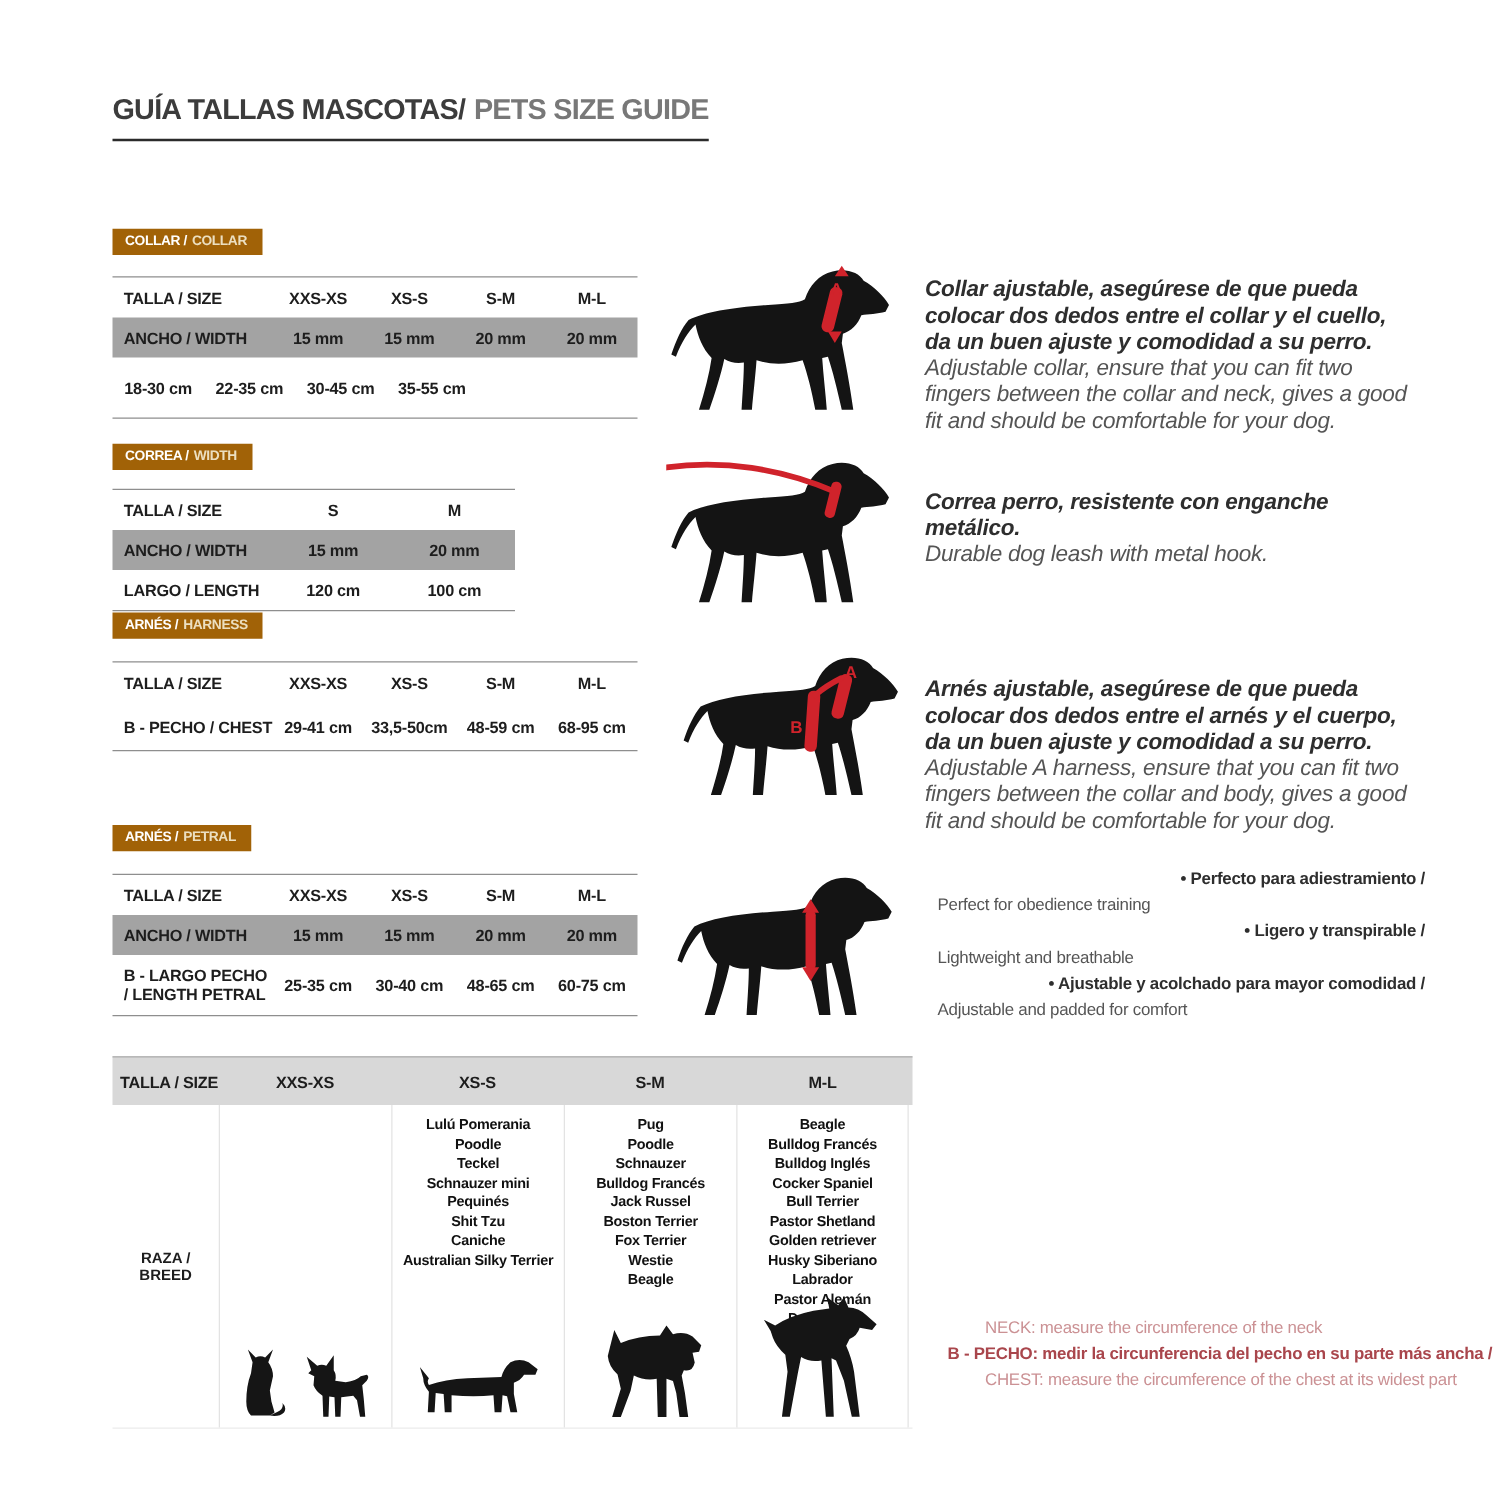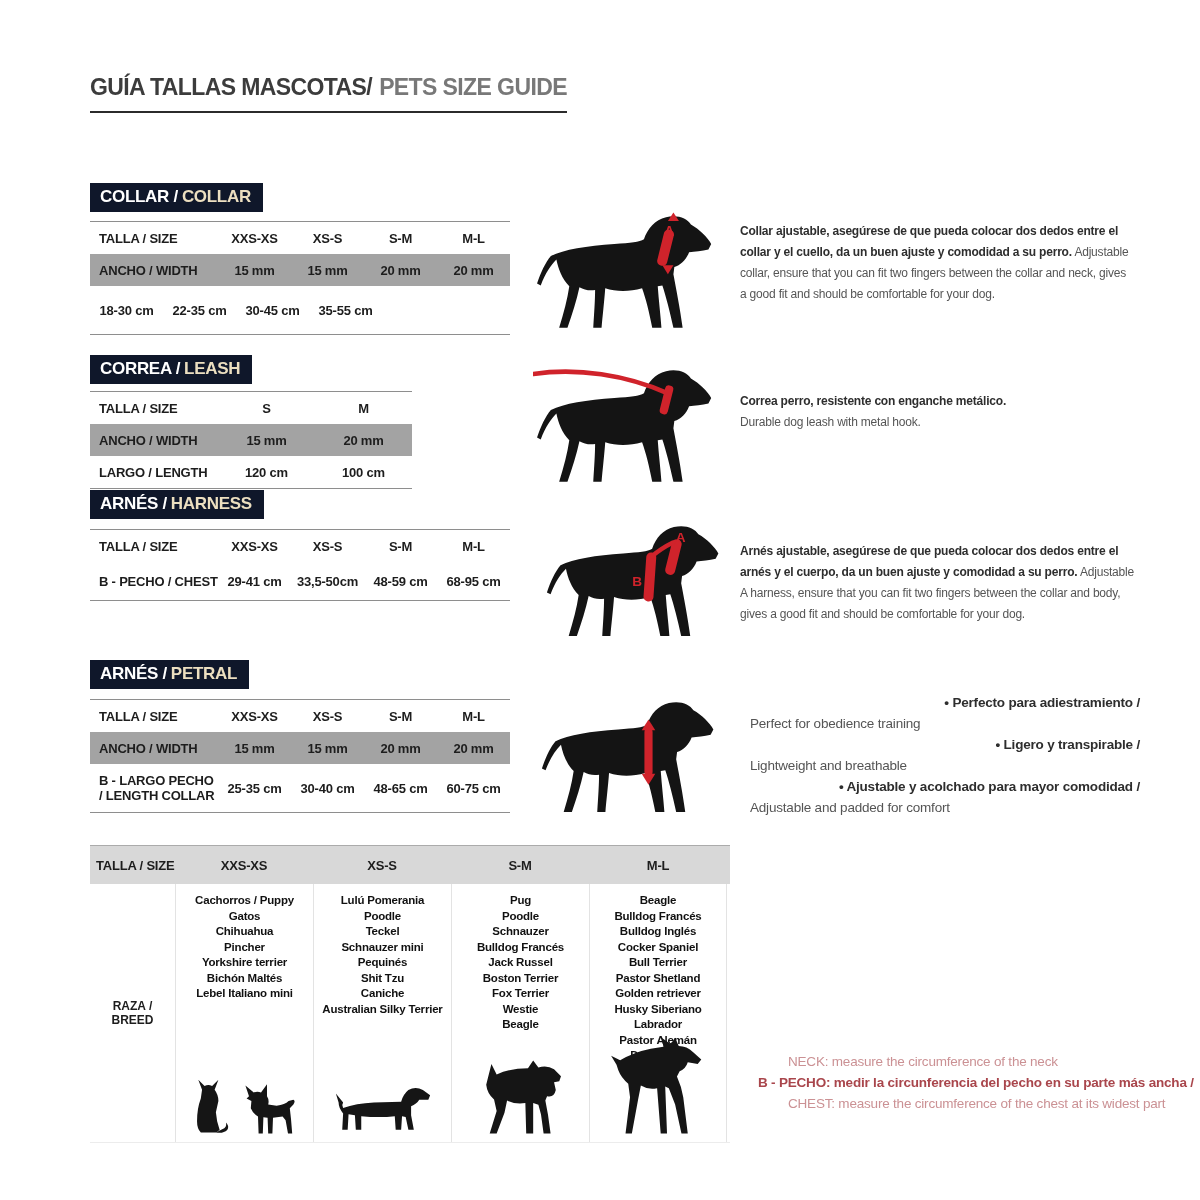--- a/index.html
+++ b/index.html
@@ -10,37 +10,37 @@
   
   .title{left:90px;top:74px;font-size:23px;font-weight:bold;letter-spacing:-0.6px;
          border-bottom:2px solid #2b2b2b;padding-bottom:10px;}
   .title .es{color:#3c3c3c;}
   .title .en{color:#787878;margin-left:7px;}
   .subtitle{left:90px;top:136px;font-size:17px;font-weight:bold;letter-spacing:-0.4px;}
   .subtitle .es{color:#bf9a55;}
   .subtitle .en{color:#d9c79d;margin-left:6px;}
 
   
-  .badge{background:#0f172a;color:#fff;font-weight:bold;font-size:17px;letter-spacing:-0.3px;
+  .badge{background:#a16207;color:#fff;font-weight:bold;font-size:11px;letter-spacing:-0.3px;
          padding:4px 12px 5px 10px;display:inline-block;}
   .badge .en{color:#ecdfc0;margin-left:4px;}
 
   
   .mtable{left:90px;width:420px;border-top:1px solid #8e8e8e;border-bottom:1px solid #8e8e8e;}
   .mtable.small{width:322px;}
   .trow{display:flex;align-items:center;min-height:32px;}
   .trow.gray{background:#a3a3a3;}
   .trow.tall{min-height:48px;}
   .tcell{font-weight:bold;font-size:13px;letter-spacing:-0.2px;color:#1d1d1d;text-align:center;}
   .tcell.lbl{width:128px;text-align:left;padding-left:9px;box-sizing:border-box;line-height:15px;}
   .mtable .v{width:73px;}
   .mtable.small .v{width:97px;}
 
   
-  .desc{left:740px;width:394px;font-size:12px;line-height:21px;letter-spacing:-0.2px;}
+  .desc{left:740px;width:394px;font-size:18px;line-height:21px;letter-spacing:-0.2px;font-style:italic;}
   .desc .b{font-weight:bold;color:#2e2e2e;}
   .desc .n{color:#555;}
   .bullets{left:740px;width:400px;font-size:13.5px;line-height:21px;letter-spacing:-0.2px;}
   .bullet .es{font-weight:bold;color:#2e2e2e;text-align:right;}
   .bullet .es::before{content:"• ";}
   .bullet .en{color:#555;margin-left:10px;}
 
   
   .breeds{left:90px;top:845px;width:640px;}
   .bhead{display:flex;background:#d8d8d8;border-top:1px solid #ababab;height:38px;align-items:center;}
@@ -120,21 +120,21 @@
       <text class="figtext" x="142" y="30" fill="#d0232b">A</text>
       <polygon points="146,72 140,62 152,62" fill="#d0232b"></polygon>
     </svg>
   </div>
   <div class="abs desc" style="top:221px">
     <span class="b">Collar ajustable, asegúrese de que pueda colocar dos dedos entre el collar y el cuello, da un buen ajuste y comodidad a su perro.</span>
     <span class="n">Adjustable collar, ensure that you can fit two fingers between the collar and neck, gives a good fit and should be comfortable for your dog.</span>
   </div>
 
   <div class="abs" style="left:90px;top:355px">
-    <span class="badge"><span>CORREA /</span><span class="en">LEASH</span></span>
+    <span class="badge"><span>CORREA /</span><span class="en">WIDTH</span></span>
   </div>
   <div class="abs mtable small" style="top:391px">
     <div class="trow">
       <div class="tcell lbl">TALLA / SIZE</div>
       <div class="tcell v">S</div>
       <div class="tcell v">M</div>
     </div>
     <div class="trow gray">
       <div class="tcell lbl">ANCHO / WIDTH</div>
       <div class="tcell v">15 mm</div>
@@ -204,21 +204,21 @@
       <div class="tcell v">M-L</div>
     </div>
     <div class="trow gray">
       <div class="tcell lbl">ANCHO / WIDTH</div>
       <div class="tcell v">15 mm</div>
       <div class="tcell v">15 mm</div>
       <div class="tcell v">20 mm</div>
       <div class="tcell v">20 mm</div>
     </div>
     <div class="trow tall">
-      <div class="tcell lbl">B - LARGO PECHO / LENGTH COLLAR</div>
+      <div class="tcell lbl">B - LARGO PECHO / LENGTH PETRAL</div>
       <div class="tcell v">25-35 cm</div>
       <div class="tcell v">30-40 cm</div>
       <div class="tcell v">48-65 cm</div>
       <div class="tcell v">60-75 cm</div>
     </div>
   </div>
   <div class="abs" style="left:538px;top:694px">
     <svg width="182" height="127" viewBox="0 0 200 140">
       <use href="#dogbody" fill="#141414"></use>
       <rect x="117" y="38" width="9" height="52" rx="4" fill="#d0232b"></rect>
@@ -246,27 +246,20 @@
       <div class="hcell hlbl">TALLA /  SIZE</div>
       <div class="hcell hv">XXS-XS</div>
       <div class="hcell hv">XS-S</div>
       <div class="hcell hv">S-M</div>
       <div class="hcell hv">M-L</div>
     </div>
     <div class="bbody">
       <div class="blbl prelines">RAZA /
 BREED</div>
       <div class="bcol">
-        <div class="blist prelines">Cachorros / Puppy
-Gatos
-Chihuahua
-Pincher
-Yorkshire terrier
-Bichón Maltés
-Lebel Italiano mini</div>
         <div class="sil">
           <svg width="44" height="60" viewBox="0 0 70 95">
               <use href="#catbody" fill="#151515"></use>
             </svg>
           <svg width="56" height="54" viewBox="0 0 90 90">
               <use href="#chihuahuabody" fill="#151515"></use>
             </svg>
         </div>
       </div>
       <div class="bcol">

